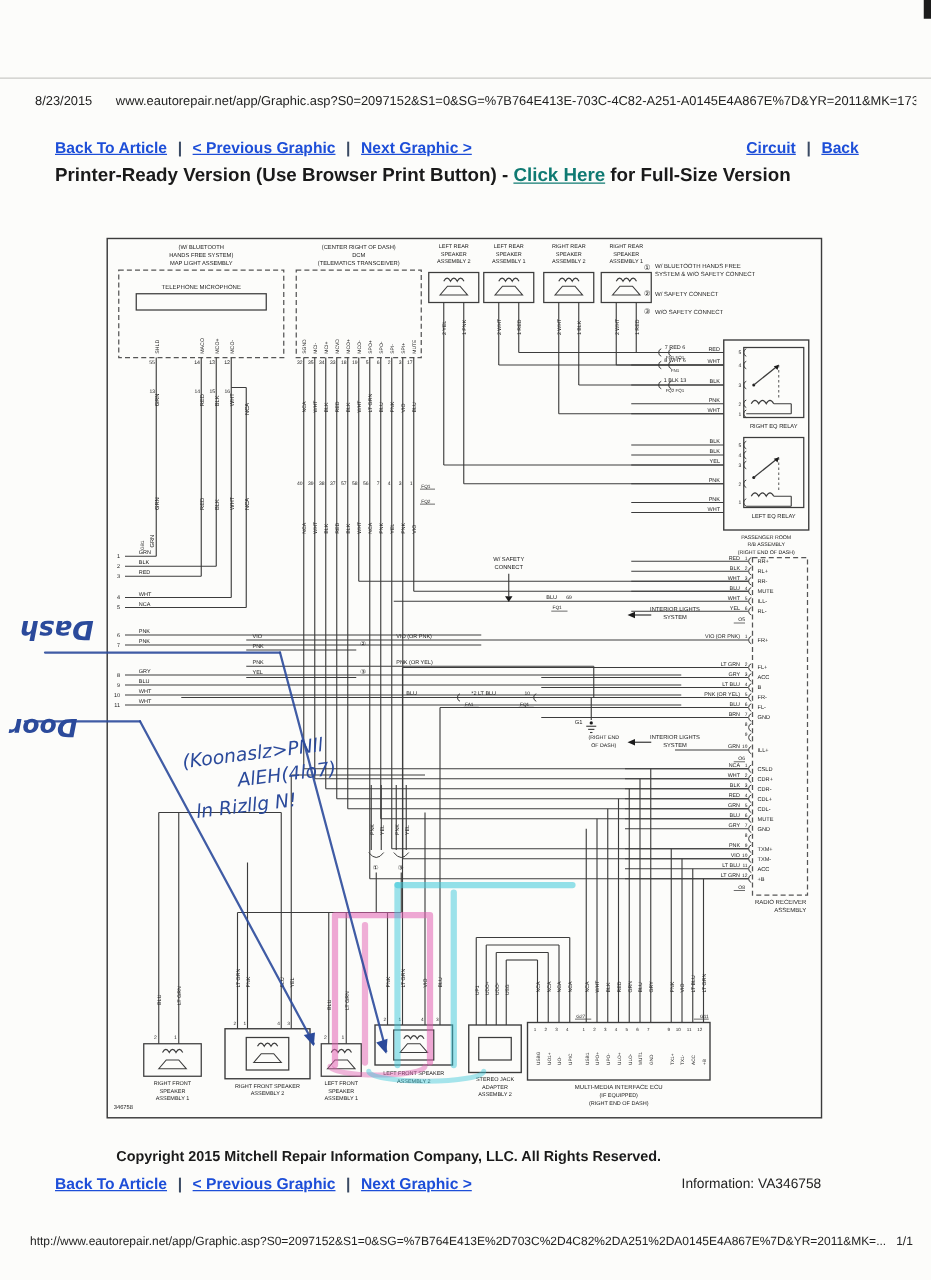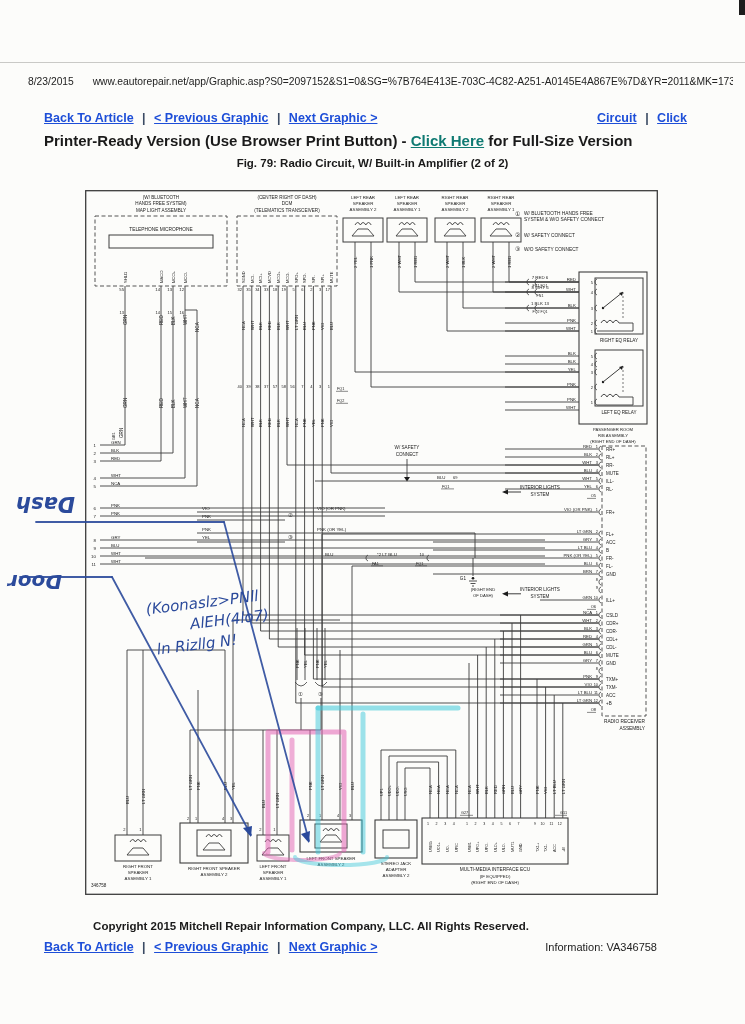--- a/index.html
+++ b/index.html
@@ -48,29 +48,28 @@
 
   <div class="abs navrow">
     <span class="lnk">Back To Article</span>
     <span class="sep">|</span>
     <span class="lnk">&lt; Previous Graphic</span>
     <span class="sep">|</span>
     <span class="lnk">Next Graphic &gt;</span>
     <span class="navright">
       <span class="lnk">Circuit</span>
       <span class="sep">|</span>
-      <span class="lnk">Click</span>
+      <span class="lnk">Back</span>
     </span>
   </div>
 
   <div class="abs titleline">
     <span>Printer-Ready Version (Use Browser Print Button) - </span><span class="clickhere">Click Here</span><span> for Full-Size Version</span>
   </div>
 
-  <div class="abs figcap">Fig. 79: Radio Circuit, W/ Built-in Amplifier (2 of 2)</div>
 
   <div class="abs diagram">
     <svg id="dsvg" width="573" height="705" viewBox="0 0 573 705">
       <rect x="0.7" y="0.7" width="571.6" height="703.6" fill="none" stroke="#3c3c3c" stroke-width="1.3"></rect>
       <g id="gl">
           <rect x="10" y="26" width="132" height="70" fill="none" stroke="#555" stroke-width="1" stroke-dasharray="4 2.5"></rect>
           <text x="76" y="9" font-size="4.6" fill="#1b1b1b" text-anchor="middle">(W/ BLUETOOTH</text>
           <text x="76" y="15.4" font-size="4.6" fill="#1b1b1b" text-anchor="middle">HANDS FREE SYSTEM)</text>
           <text x="76" y="21.8" font-size="4.6" fill="#1b1b1b" text-anchor="middle">MAP LIGHT ASSEMBLY</text>
           <text x="76" y="41" font-size="4.8" fill="#1b1b1b" text-anchor="middle">TELEPHONE MICROPHONE</text>
@@ -715,20 +714,24 @@
     <span class="sep">|</span>
     <span class="lnk">&lt; Previous Graphic</span>
     <span class="sep">|</span>
     <span class="lnk">Next Graphic &gt;</span>
     <span class="illus">
       <span>Information:</span>
       <span>VA346758</span>
     </span>
   </div>
 
+  <div class="abs urlline">
+    <span>http://www.eautorepair.net/app/Graphic.asp?S0=2097152&amp;S1=0&amp;SG=%7B764E413E%2D703C%2D4C82%2DA251%2DA0145E4A867E%7D&amp;YR=2011&amp;MK=...</span>
+    <span class="pg">1/1</span>
+  </div>
 
   <div class="abs ink flip dashnote">Dash</div>
   <div class="abs ink flip doornote">Door</div>
   <div class="abs ink centernote">
     <div class="l1">(Koonaslz&gt;PNll</div>
     <div class="l2">AlEH(4lo7)</div>
     <div class="l3">ln Rizllg N!</div>
   </div>
 
   <svg class="abs overlay" width="745" height="1024" viewBox="0 0 745 1024">

